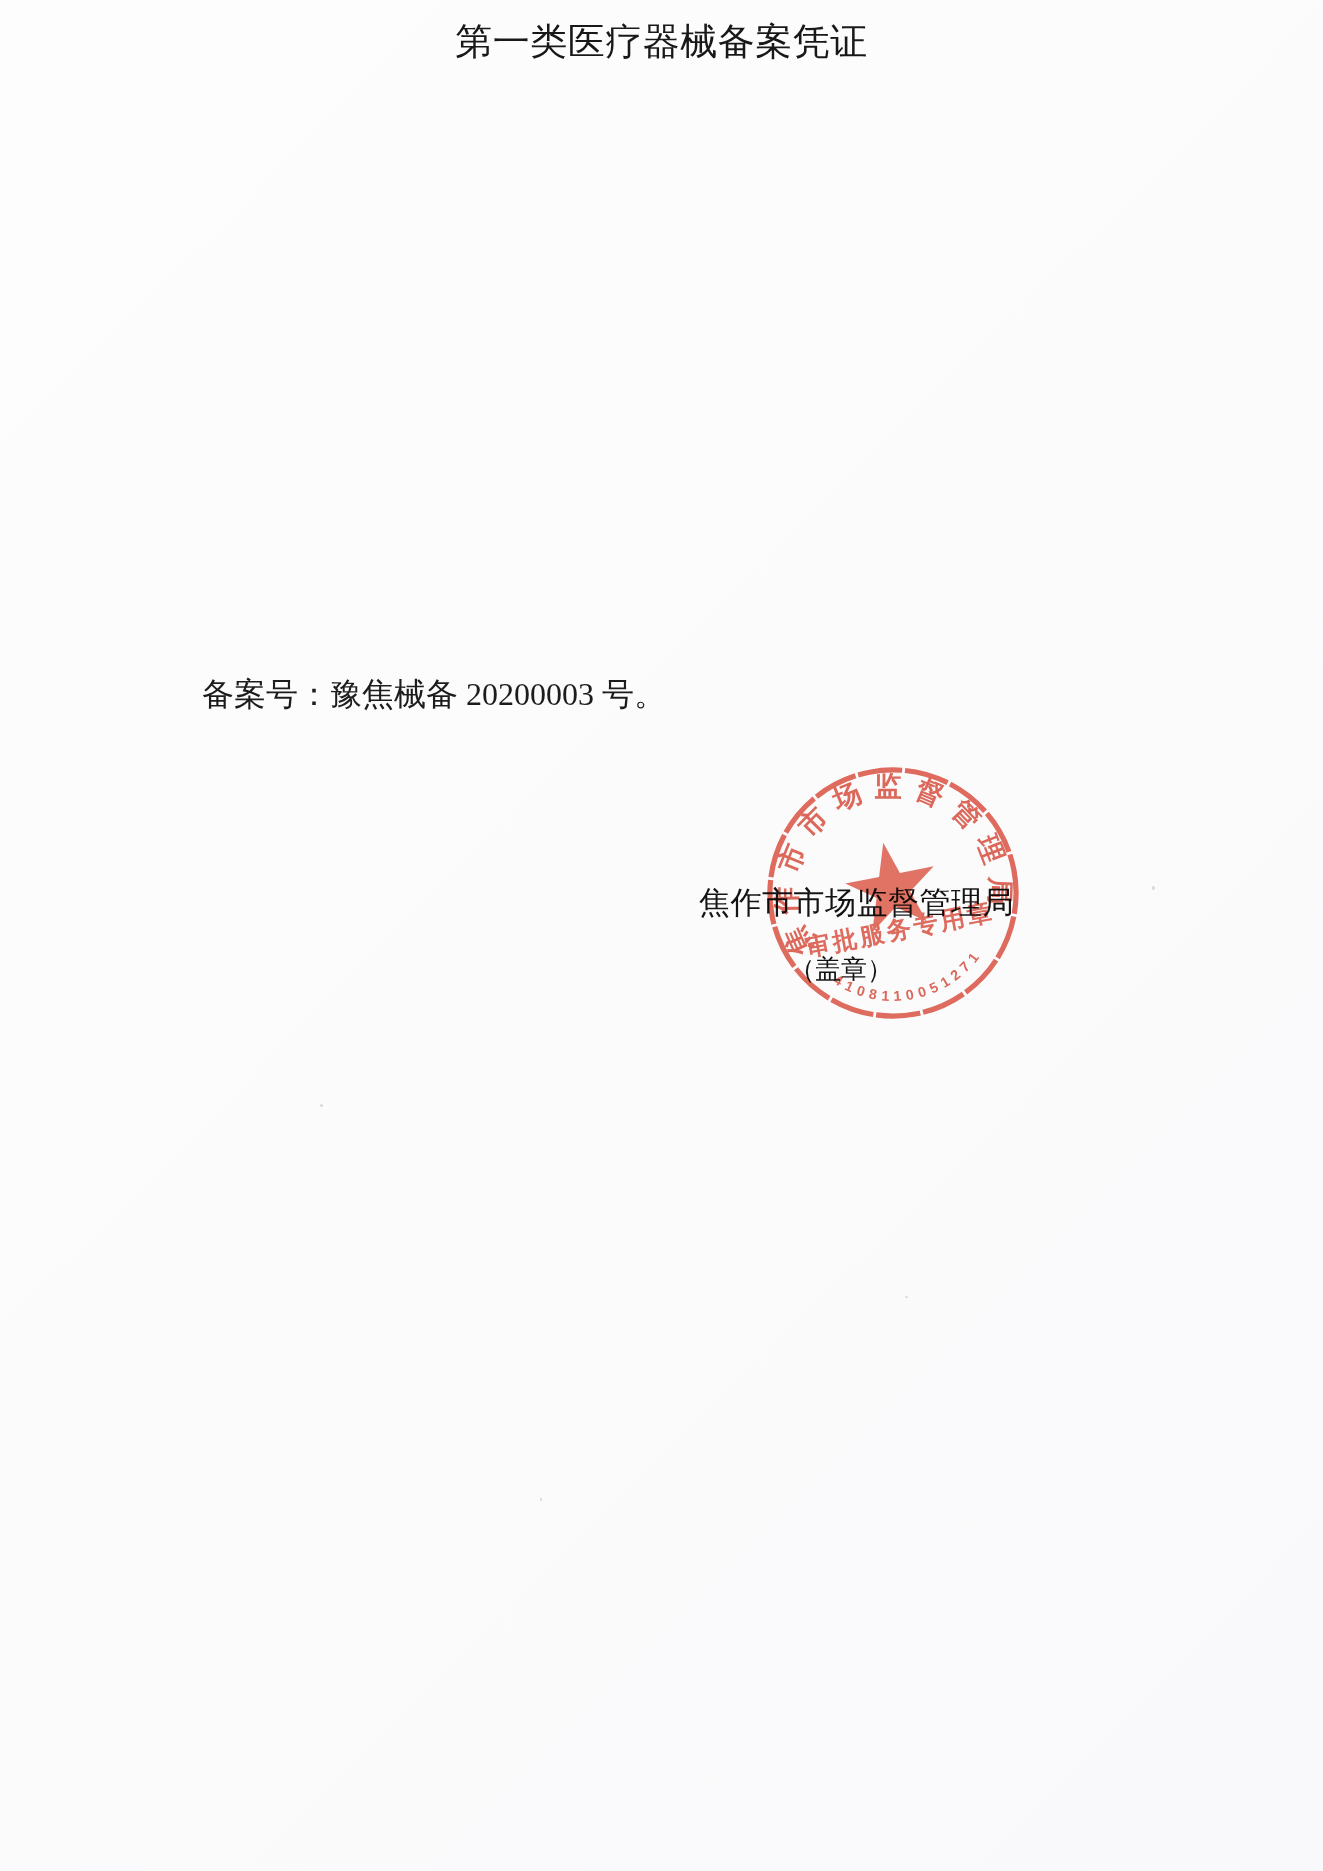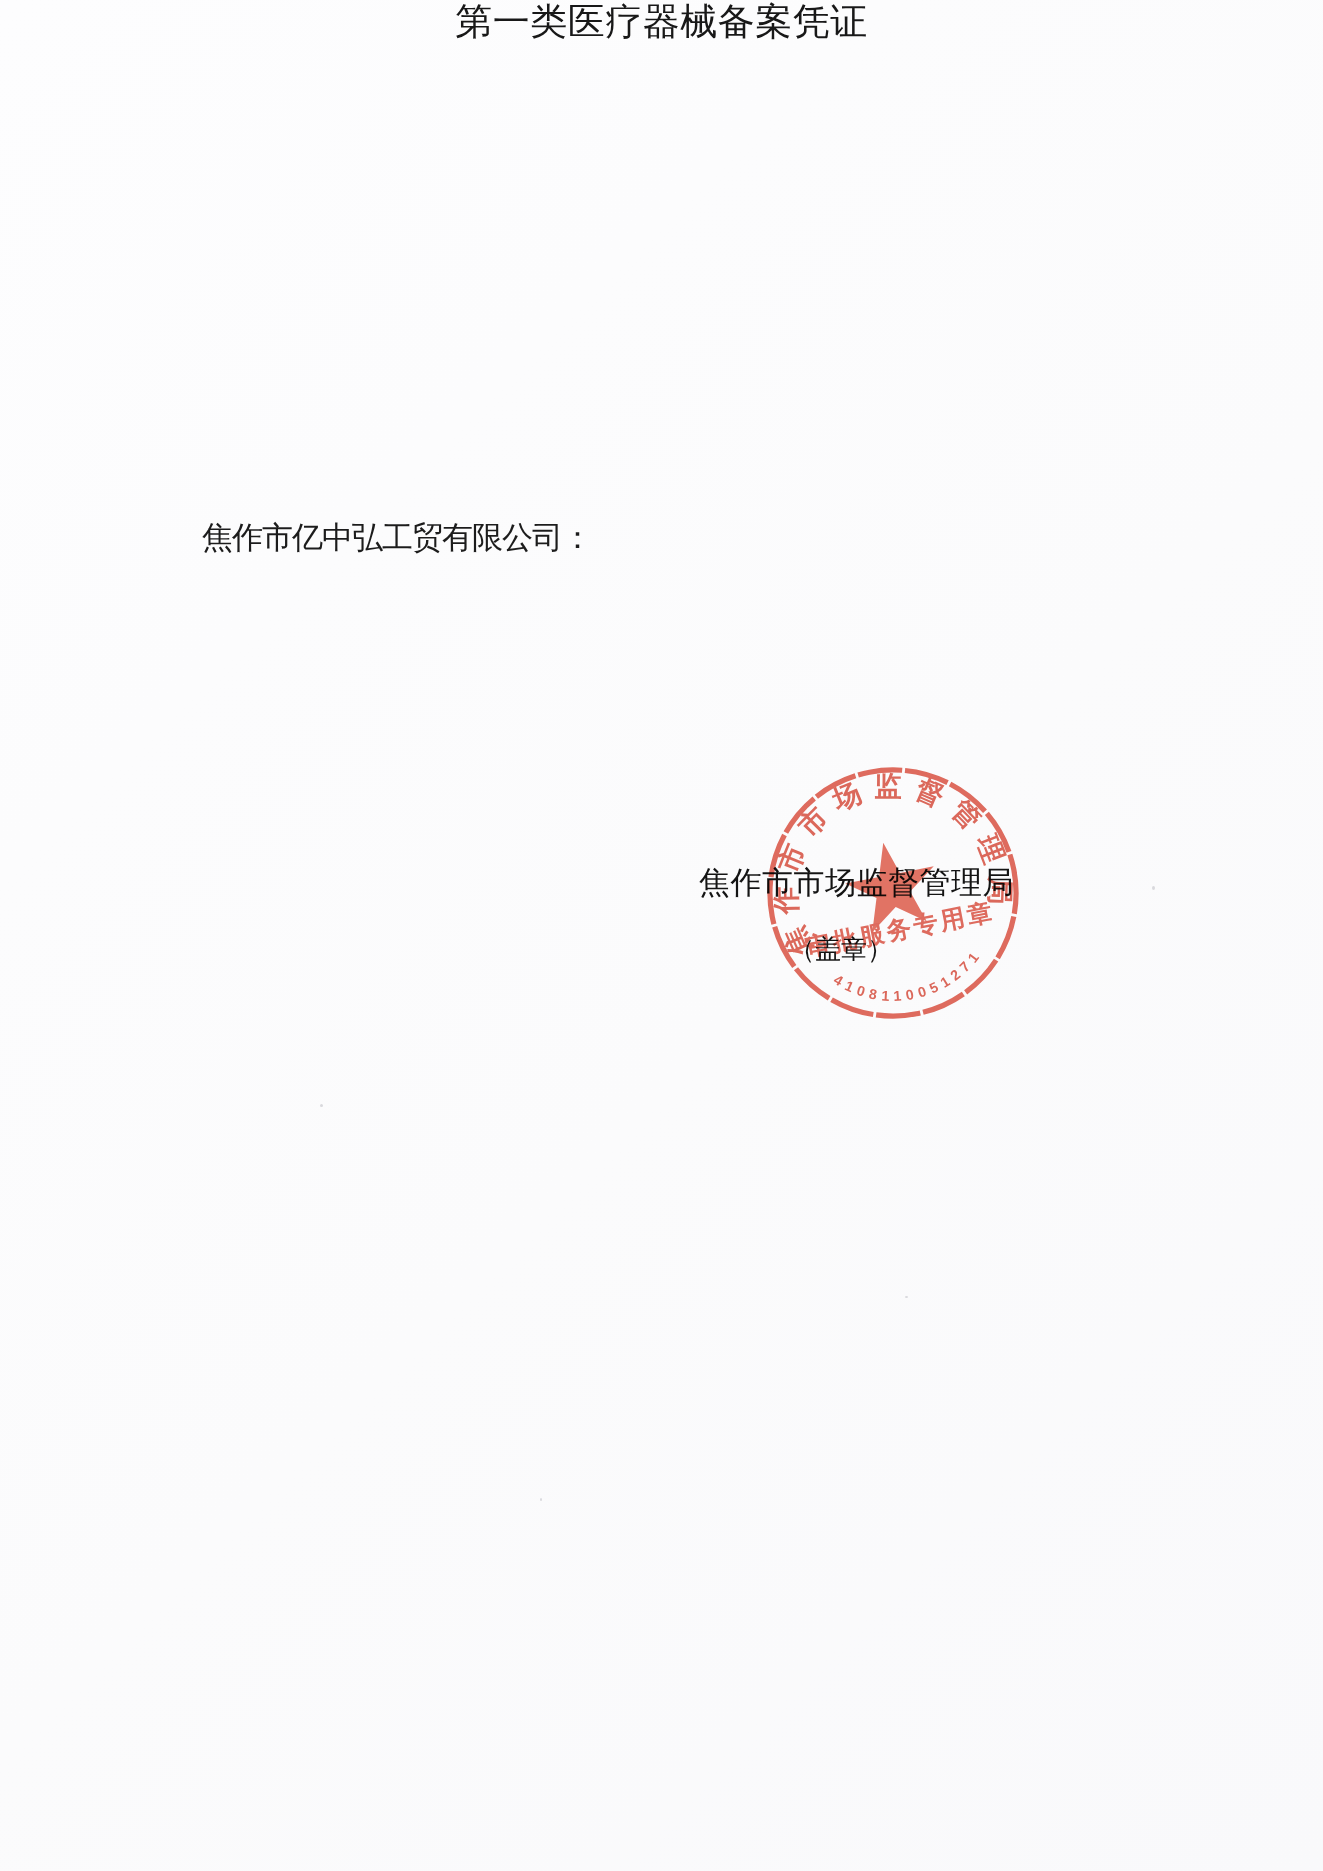--- a/index.html
+++ b/index.html
@@ -8,21 +8,21 @@
     background: #f4f4f6;
     font-family: "Liberation Serif", "DejaVu Serif", serif;
   }
   .page {
     position: relative;
     width: 1323px; height: 1871px;
     background: linear-gradient(135deg, #fdfdfe 0%, #fbfbfc 55%, #f9f9fb 100%);
     overflow: hidden;
     color: #1f1f1f;
   }
-  .abs { position: absolute; white-space: nowrap; }
+  .abs { position: absolute; white-space: nowrap; margin-top: 20px; }
 
   .title {
     left: 0; top: 376; width: 100%;
     text-align: center;
     font-size: 37px; line-height: 44px;
     letter-spacing: 0.5px;
     color: #181818;
   }
   .recipient {
     left: 202px; top: 518px;
@@ -79,23 +79,23 @@
   .s3 { left: 540px; top: 1498px; width: 2px; height: 3px; }
   .s4 { left: 905px; top: 1296px; width: 3px; height: 2px; }
 </style>
 </head>
 <body>
 
 <div class="page">
 
   <div class="abs title">第一类医疗器械备案凭证</div>
 
-  <div class="abs recipient">焦作市亿中弘工贸有限公司：</div>
 
 
+  <div class="abs body-line-2">备案号：豫焦械备 20200003 号。</div>
 
   <div class="abs issuer-name">焦作市市场监督管理局</div>
 
   <div class="abs seal-note">（盖章）</div>
 
 
   <div class="stamp">
     <svg viewBox="0 0 300 300" xmlns="http://www.w3.org/2000/svg">
       <defs>
         <path id="arcTop" d="M 60.8 201.5 A 103 103 0 1 1 239.2 201.5" fill="none"></path>

